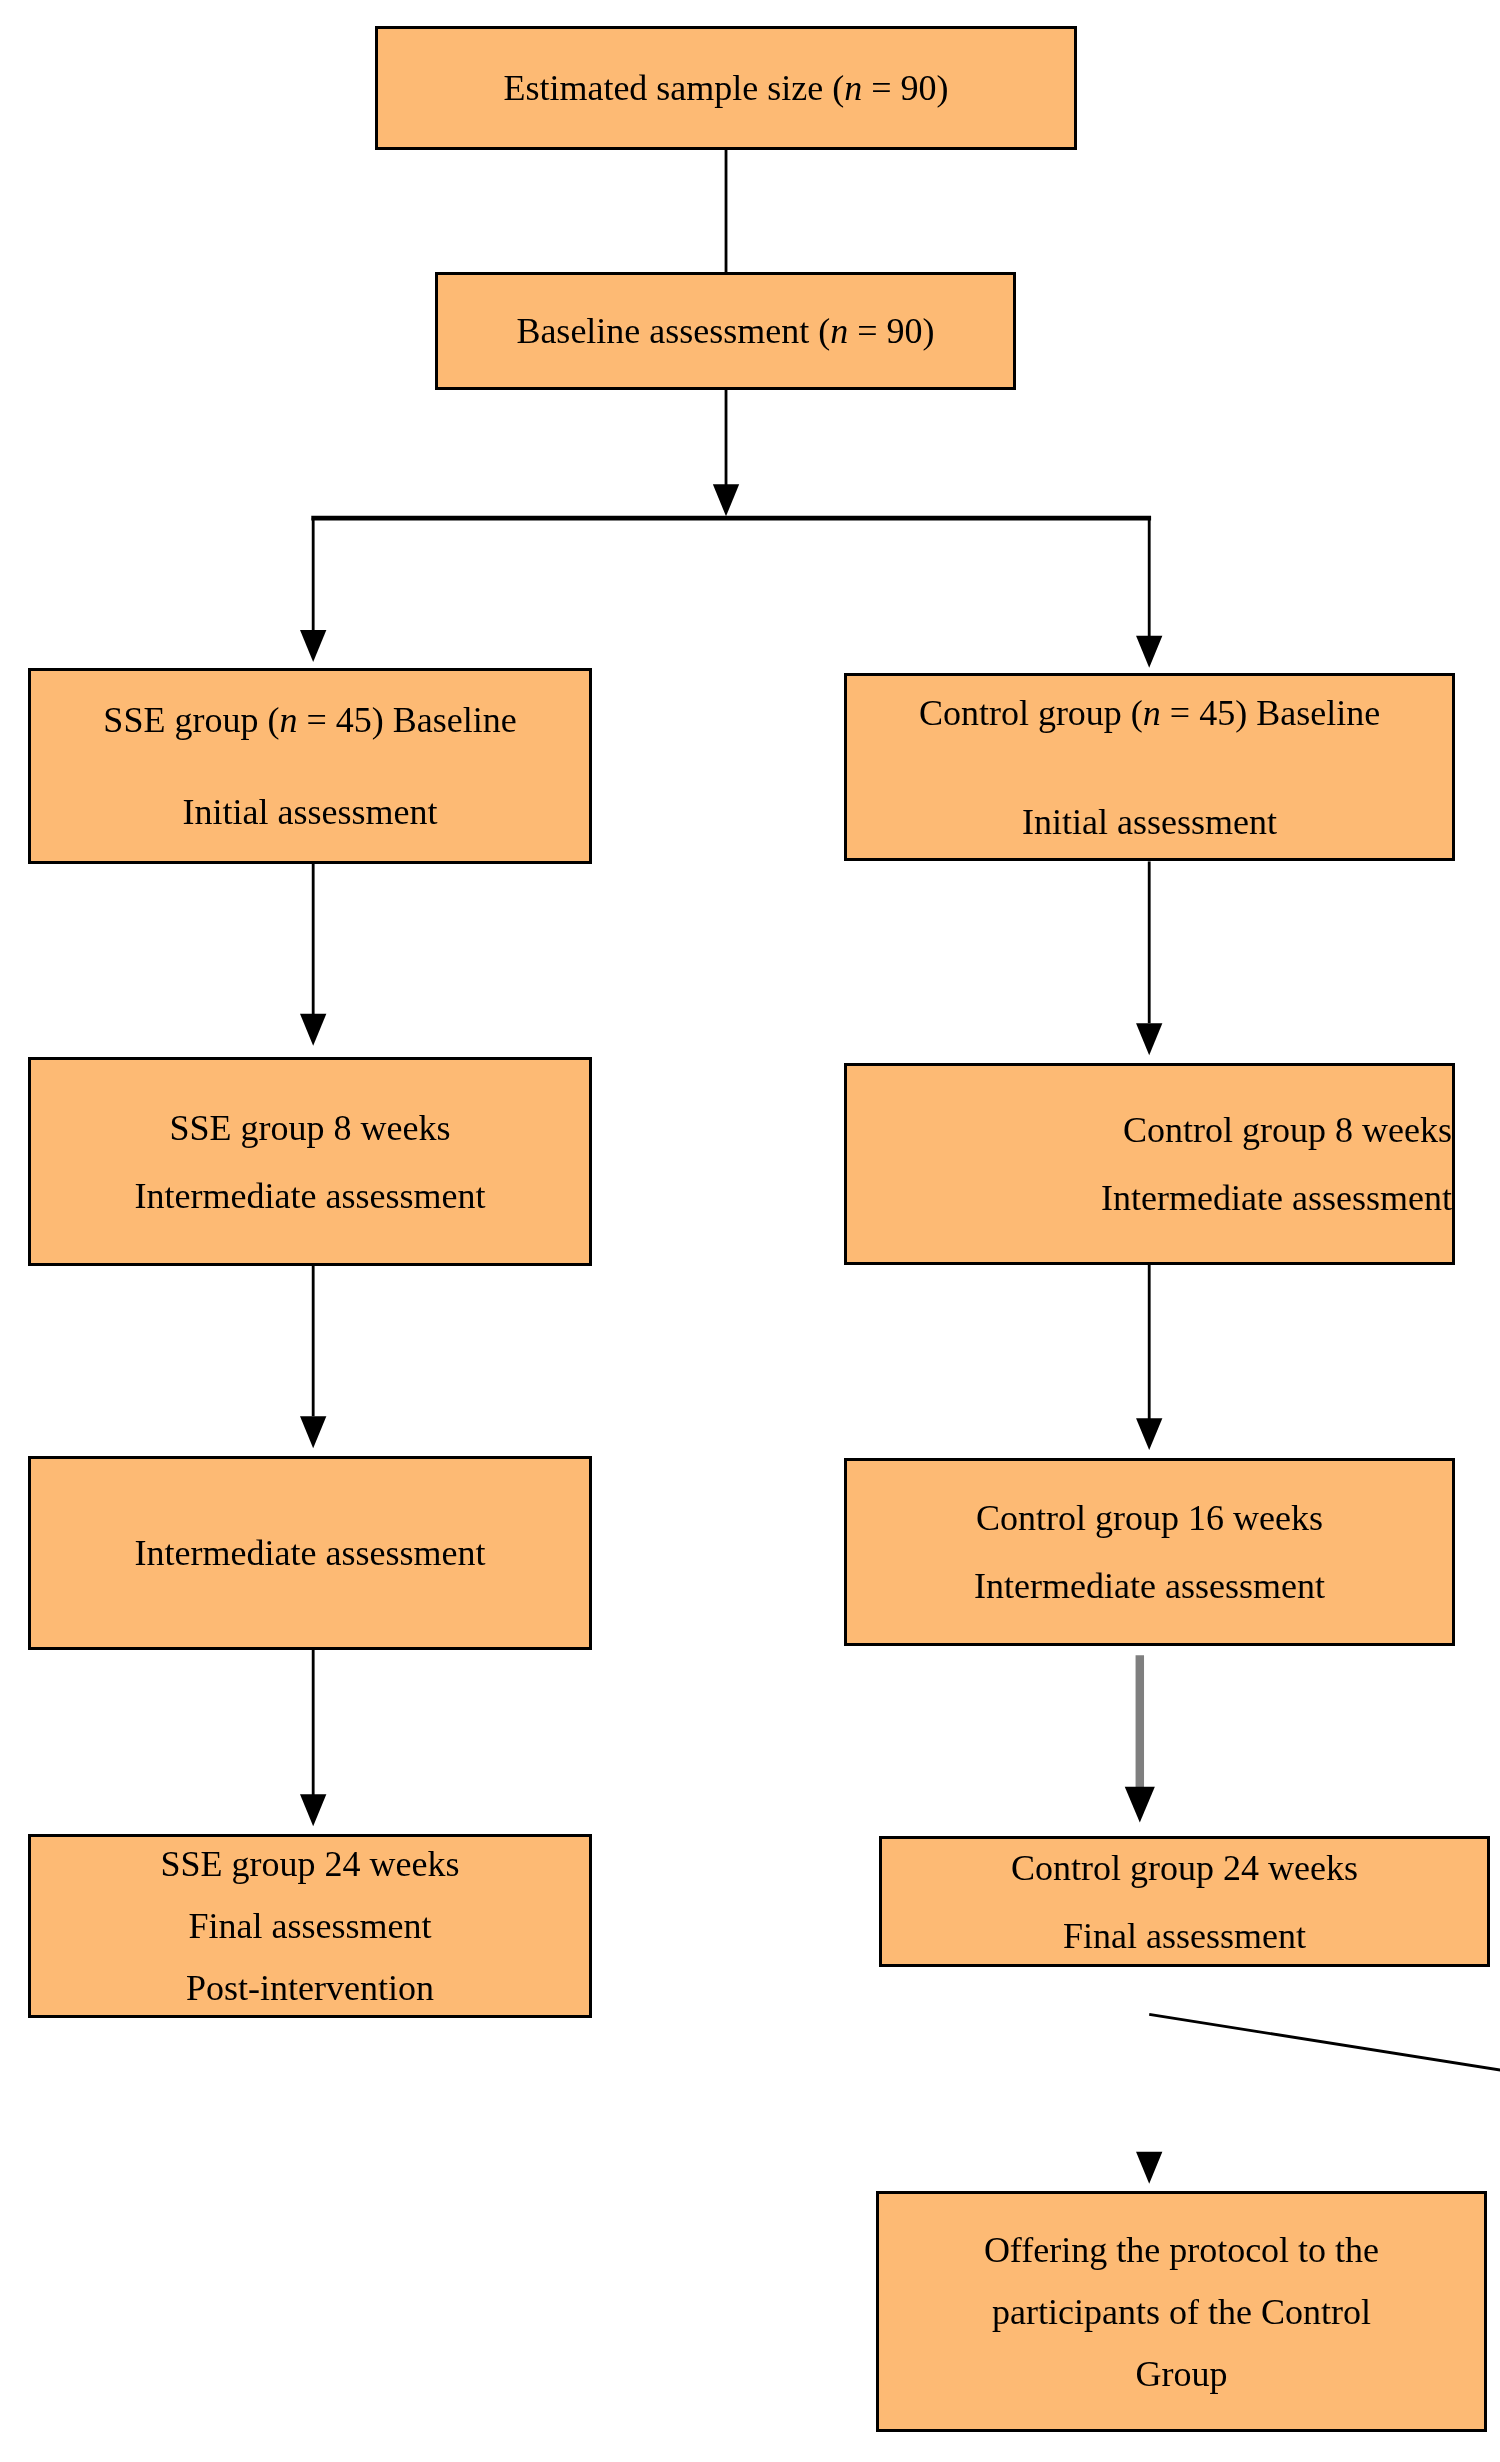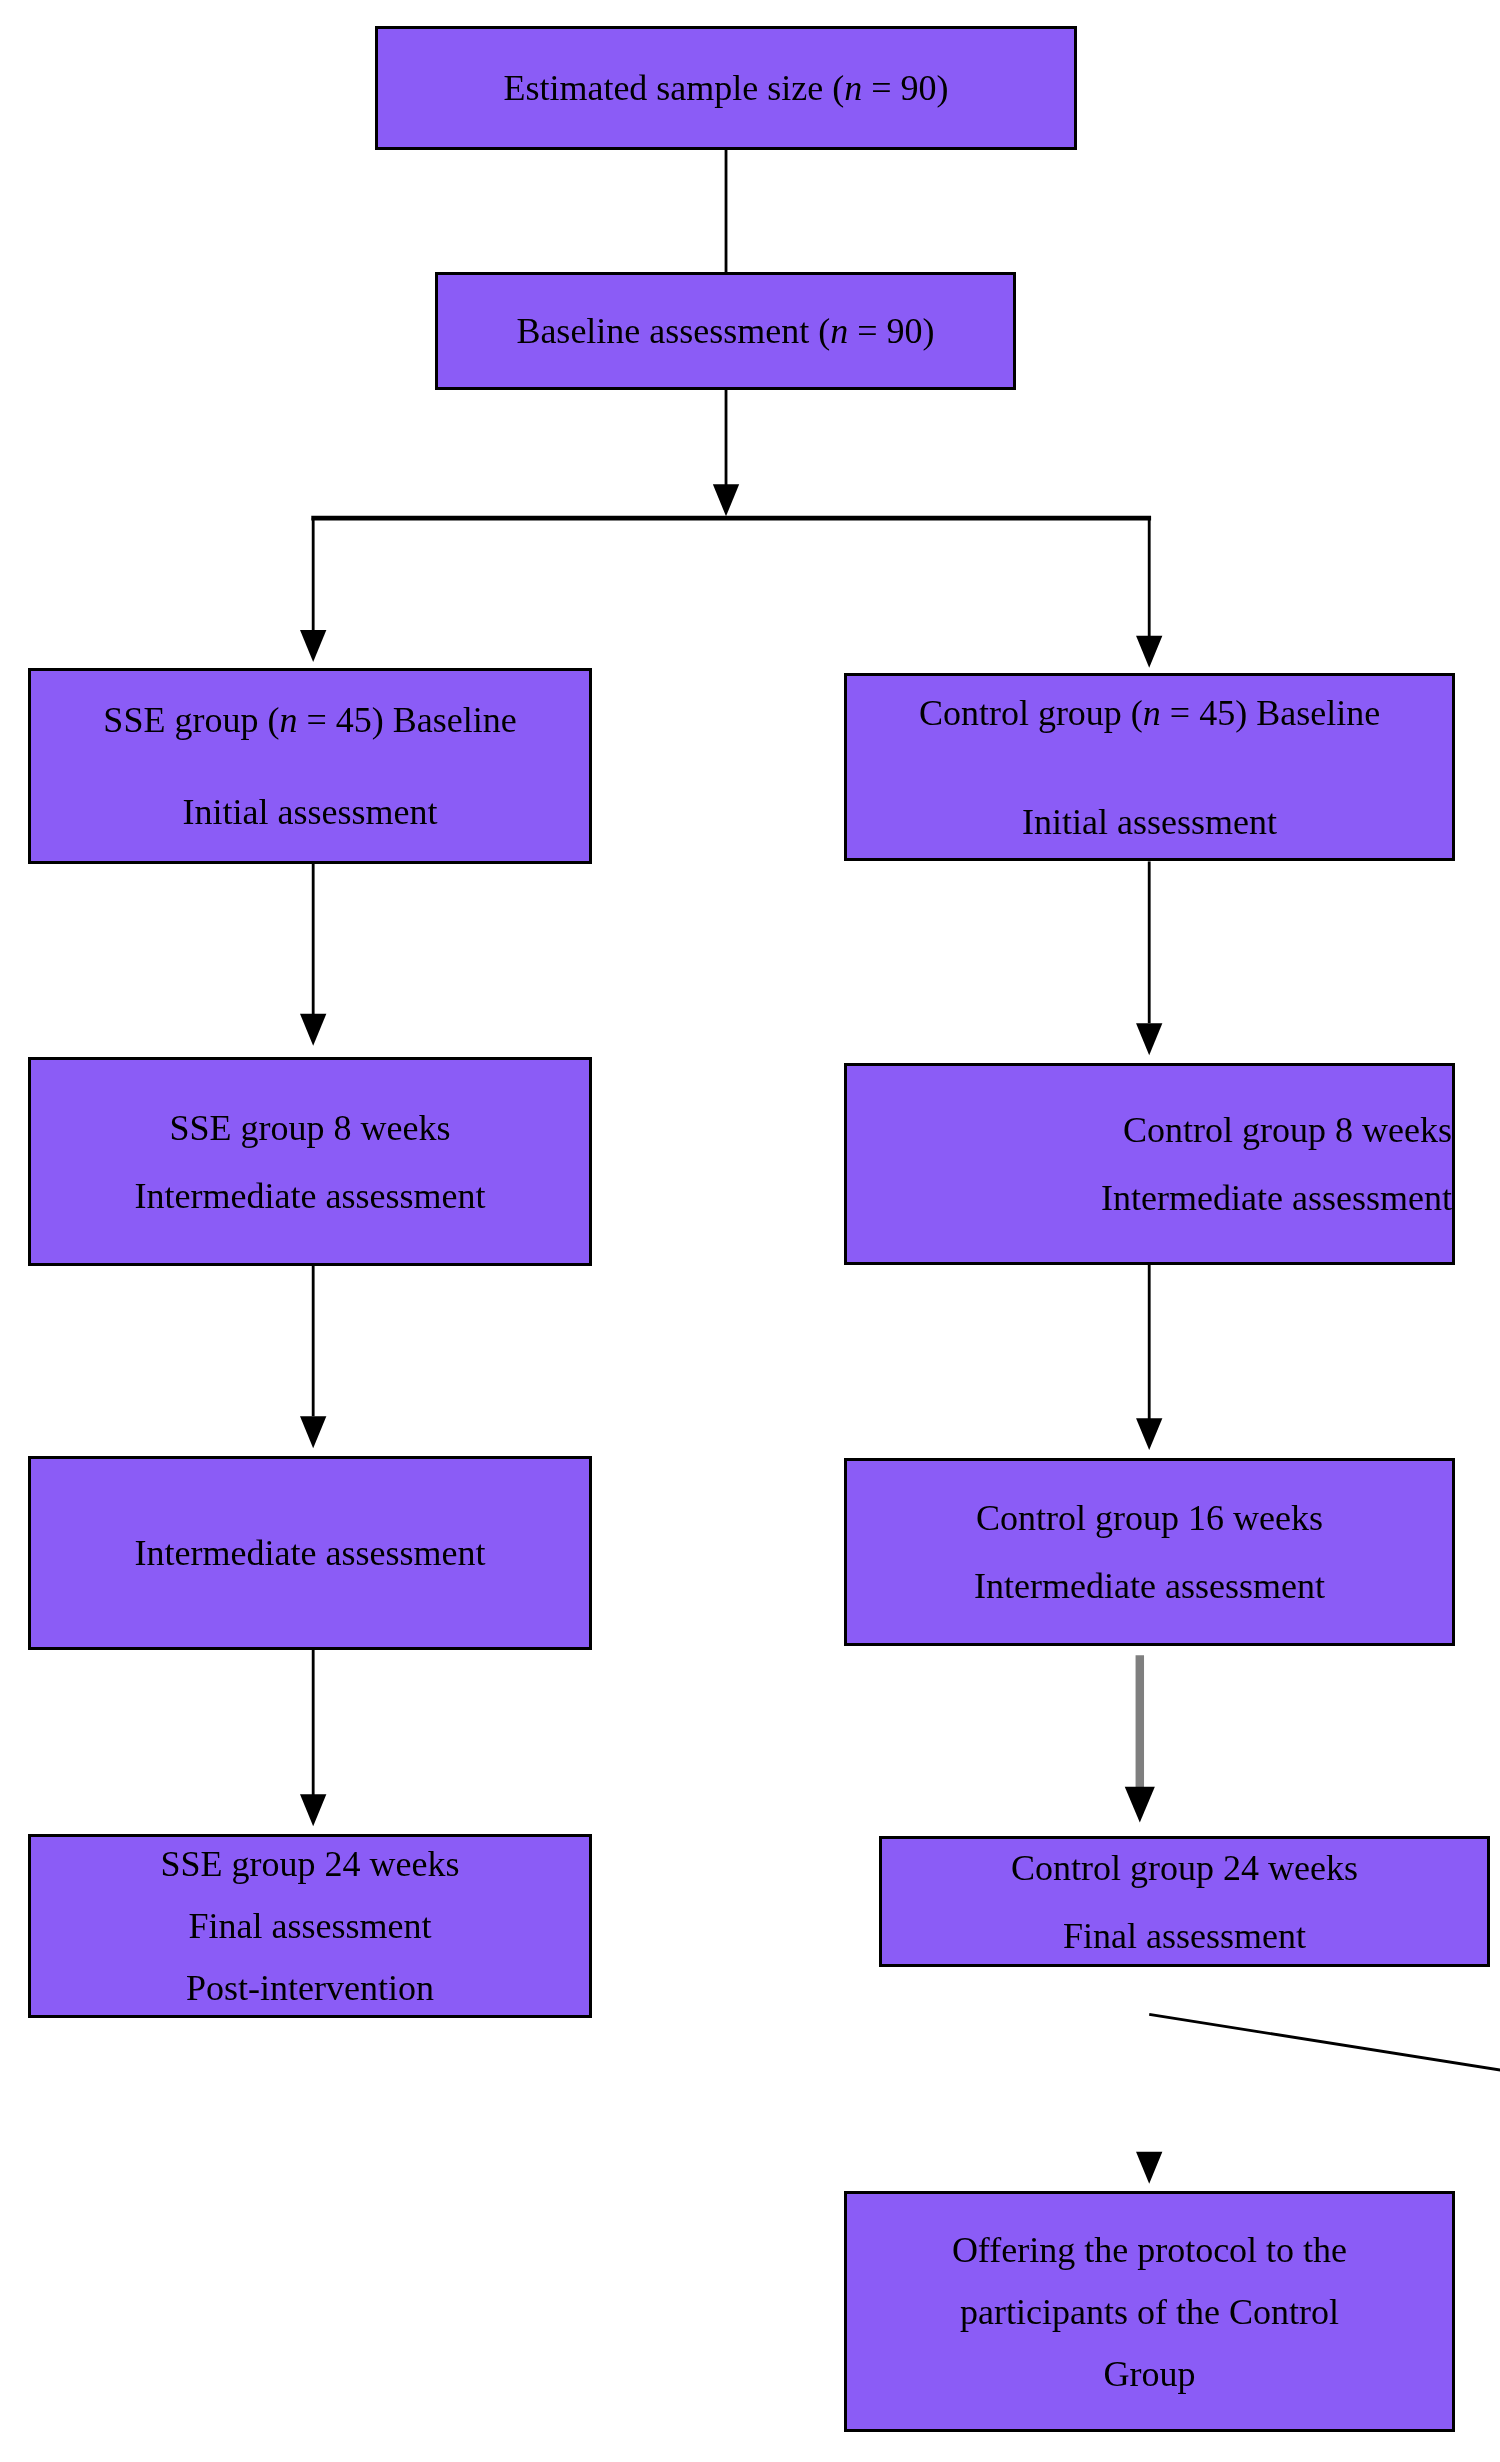--- a/index.html
+++ b/index.html
@@ -18,21 +18,21 @@
   #connectors {
     position: absolute;
     left: 0;
     top: 0;
     z-index: 0;
   }
   .node {
     position: absolute;
     box-sizing: border-box;
     border: 3.8px solid #000000;
-    background: #8b5cf6;
+    background: #fdba74;
     z-index: 1;
     display: flex;
     flex-direction: column;
     justify-content: center;
     align-items: center;
     text-align: center;
     font-size: 36px;
     line-height: 68px;
   }
   .node .ln {
@@ -45,21 +45,21 @@
   #n-estimated  { left: 375px; top:   26px; width: 702px; height: 124px; }
   #n-baseline   { left: 435px; top:  272px; width: 581px; height: 118px; }
   #n-sse-init   { left:  28px; top:  668px; width: 564px; height: 196px; gap: 24px; }
   #n-ctl-init   { left: 844px; top:  673px; width: 611px; height: 188px; gap: 41px; }
   #n-sse-8      { left:  28px; top: 1057px; width: 564px; height: 209px; align-items: center; }
   #n-ctl-8      { left: 844px; top: 1063px; width: 611px; height: 202px; align-items: flex-end; }
   #n-sse-16     { left:  28px; top: 1456px; width: 564px; height: 194px; }
   #n-ctl-16     { left: 844px; top: 1458px; width: 611px; height: 188px; }
   #n-sse-24     { left:  28px; top: 1834px; width: 564px; height: 184px; line-height: 62px; }
   #n-ctl-24     { left: 844px; top: 1836px; width: 611px; height: 131px; margin-left: 35px; }
-  #n-offering   { left: 844px; top: 2191px; width: 611px; height: 241px; line-height: 62px; }
+  #n-offering   { left: 876px; top: 2191px; width: 611px; height: 241px; line-height: 62px; }
 </style>
 </head>
 <body>
 
 <div id="canvas">
 
   <svg id="connectors" width="1500" height="2462" viewBox="0 0 1595 2618">
 
     <line x1="772" y1="158" x2="772" y2="296" stroke="#000000" stroke-width="3"></line>
 

